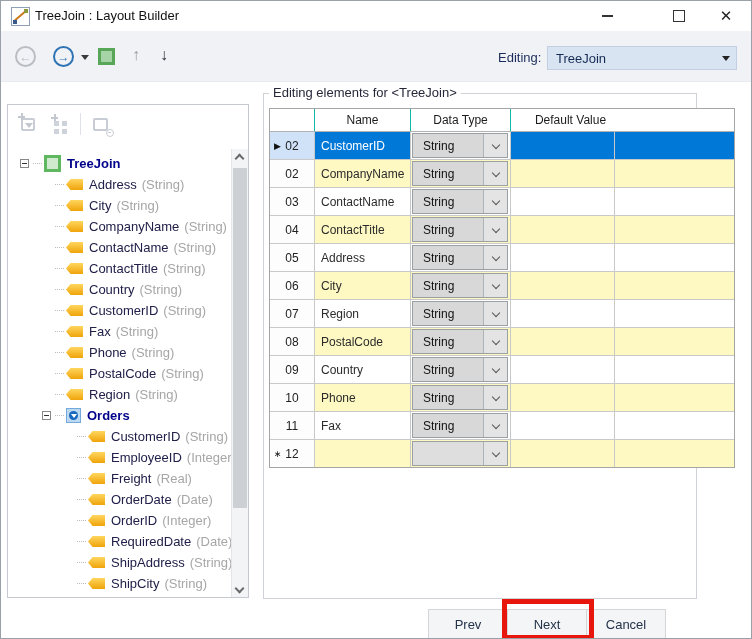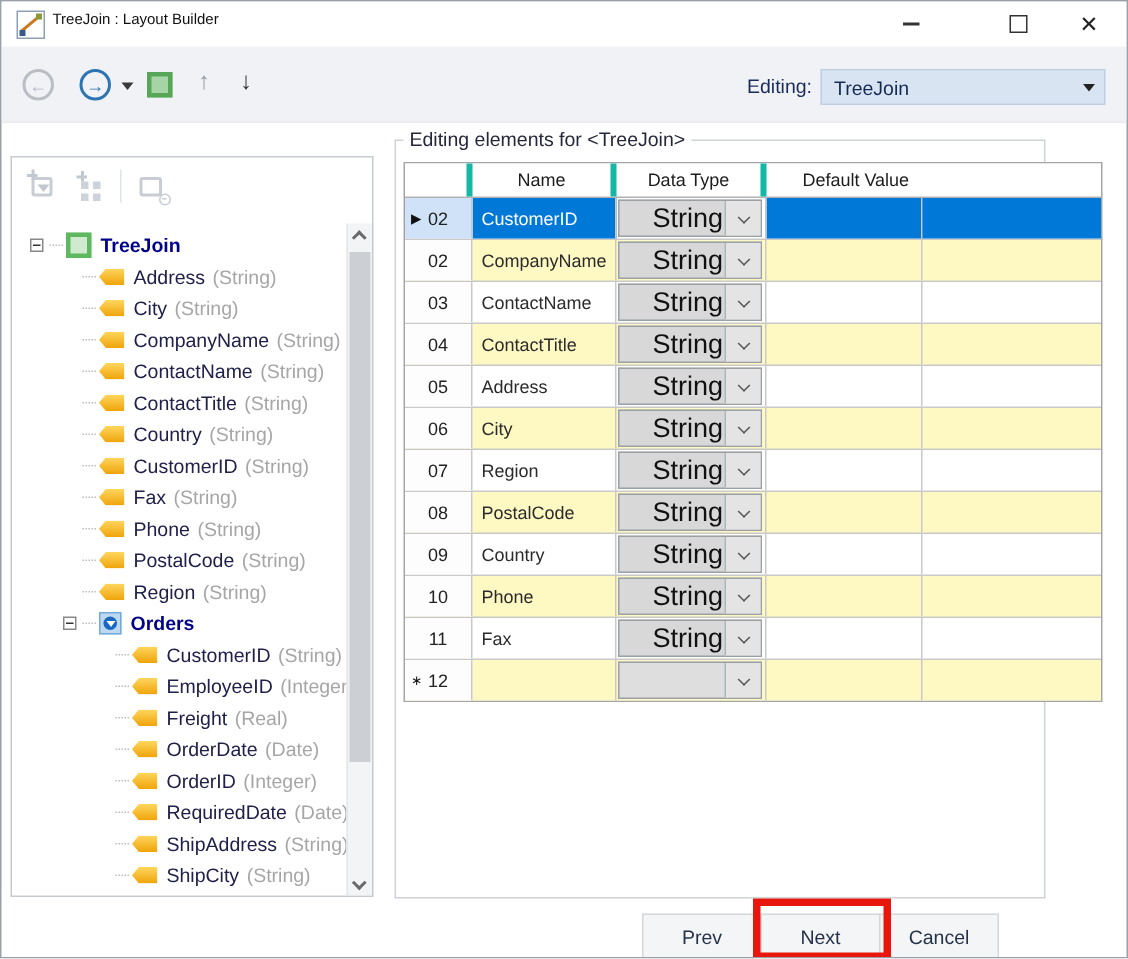--- a/index.html
+++ b/index.html
@@ -5,21 +5,21 @@
   html,body{margin:0;padding:0;background:#fff;}
   .window{position:relative;width:752px;height:639px;background:#fff;border:1px solid #9aa0a8;
     box-sizing:border-box;overflow:hidden;font-family:"Liberation Sans","DejaVu Sans",sans-serif;
     -webkit-font-smoothing:antialiased;}
   
   .titlebar{position:absolute;left:0;top:0;right:0;height:30px;background:#fff;}
   .app-icon{position:absolute;left:10px;top:6px;width:17px;height:17px;border:1px solid #8fa0b6;background:#fff;}
   .app-icon .diag{position:absolute;left:0px;top:7px;width:16px;height:2px;background:#c9781e;transform:rotate(-40deg);}
   .app-icon .n1{position:absolute;right:1px;top:1px;width:4px;height:4px;background:#8a9a3a;}
   .app-icon .n2{position:absolute;left:1px;bottom:1px;width:4px;height:4px;background:#3a5a8c;}
-  .title-text{position:absolute;left:34px;top:7px;font-size:10px;color:#111;}
+  .title-text{position:absolute;left:34px;top:7px;font-size:13px;color:#111;}
   .cap-btn{position:absolute;top:0;width:34px;height:29px;display:flex;align-items:center;justify-content:center;}
   .cap-min{left:589px;}.cap-max{left:661px;}.cap-close{left:708px;font-size:15px;color:#222;}
   .glyph-min{width:11px;height:2px;background:#333;}
   .glyph-max{width:10px;height:10px;border:1.5px solid #333;}
   
   .toolbar{position:absolute;left:0;top:30px;right:0;height:50px;background:#f0f2f6;border-bottom:1px solid #e7eaee;}
   .tb-circle{position:absolute;top:15px;width:21px;height:21px;border-radius:50%;border:2px solid;box-sizing:border-box;
     display:flex;align-items:center;justify-content:center;font-size:12px;font-weight:bold;}
   .tb-back{left:14px;border-color:#babec4;color:#b3b7bd;}
   .tb-fwd{left:52px;border-color:#2e74b5;color:#2e74b5;}
@@ -66,38 +66,38 @@
   .chev{width:7px;height:7px;border-right:2px solid #6a6a6a;border-bottom:2px solid #6a6a6a;box-sizing:border-box;}
   .ts-up{position:absolute;left:4px;top:6px;transform:rotate(-135deg);}
   .ts-down{position:absolute;left:4px;bottom:5px;transform:rotate(45deg);}
   .ts-thumb{position:absolute;left:1px;right:1px;top:19px;height:340px;background:#ccd0d5;}
   
   .groupbox{position:absolute;left:262px;top:92px;width:434px;height:506px;border:1px solid #cfd2d6;box-sizing:border-box;text-align:right;}
   .gb-label{position:absolute;left:5px;top:-9px;background:#fff;padding:0 4px;font-size:13px;color:#27273a;}
   .grid{position:absolute;left:5px;top:14px;width:466px;border:1px solid #a5a5a5;box-sizing:border-box;background:#fff;}
   .ghead{display:flex;height:22px;background:#fff;border-bottom:1px solid #b2b2b2;}
   .ghead .hc{display:flex;align-items:center;justify-content:center;font-size:12px;color:#1c1c1c;
-    border-right:4px solid #14b8a6;box-sizing:border-box;}
+    border-right:1px solid #14b8a6;box-sizing:border-box;}
   .hc:last-child{border-right:none;}
   .w-rh{width:45px;}.w-name{width:96px;}.w-dt{width:100px;}.w-desc{width:104px;}.w-def{width:119px;}
   .grow{display:flex;height:27px;border-bottom:1px solid #c9c9c9;background:#fff;}
   .grow.alt{background:#fef9c3;}
   .grow:last-child{border-bottom:none;}
   .gc{box-sizing:border-box;border-right:1px solid #c9c9c9;}
   .gc:last-child{border-right:none;}
   .gc.rowhead{position:relative;display:flex;align-items:center;justify-content:center;font-size:12px;color:#222;background:#fdfdfd;}
   .grow.sel .rowhead{background:#cfe2f7;}
   .ind{position:absolute;left:4px;top:50%;transform:translateY(-50%);font-size:9px;color:#111;line-height:1;}
   .gc.name{display:flex;align-items:center;padding-left:6px;font-size:12px;color:#2b2b2b;}
   .grow.sel .name,.grow.sel .desc,.grow.sel .defv{background:var(--sel,#0078d7);}
   .grow.sel .name{color:#fff;}
   .gc.dtype{position:relative;}
   .combo{position:absolute;left:1px;top:1px;right:2px;bottom:1px;border:1px solid #9aa0a4;display:flex;background:#d8d8d8;}
   .combo.empty{background:#dedede;}
-  .ctext{flex:1;display:flex;align-items:center;padding-left:22px;font-size:18px;color:#111;}
+  .ctext{flex:1;display:flex;align-items:center;padding-left:10px;font-size:12px;color:#111;}
   .cbtn{width:23px;border-left:1px solid #aeb3b7;background:#e4e4e4;display:flex;align-items:center;justify-content:center;}
   .cbtn .chev{width:6px;height:6px;border-right:1.5px solid #555;border-bottom:1.5px solid #555;transform:rotate(45deg);margin-top:-2px;}
   
   .btnbar{position:absolute;left:427px;top:608px;display:flex;border-radius:13px;}
   .btn{width:80px;height:30px;background:#f4f5f6;border:1px solid #d4d6d8;margin-left:-1px;box-sizing:border-box;
     display:flex;align-items:center;justify-content:center;font-size:13px;color:#24324a;}
   .btn:first-child{margin-left:0;}
   .red-box{position:absolute;left:501px;top:598px;width:92px;height:41px;border:5px solid var(--red,#e8170d);box-sizing:border-box;pointer-events:none;}
 </style>
 </head>

